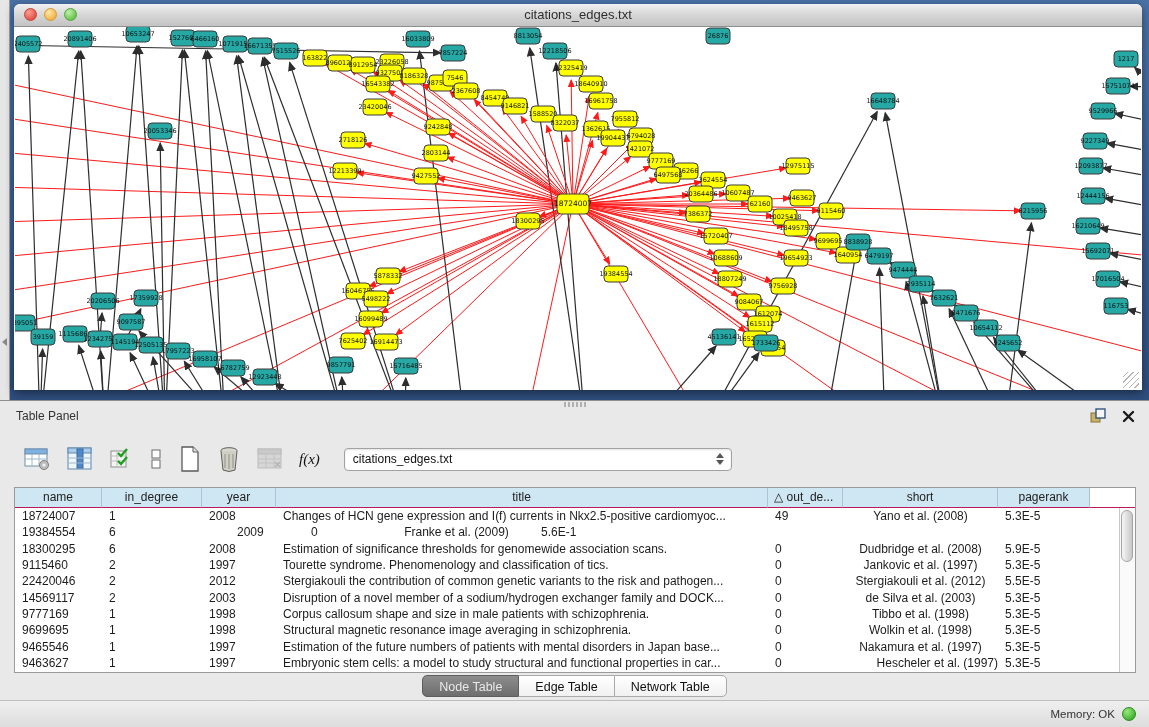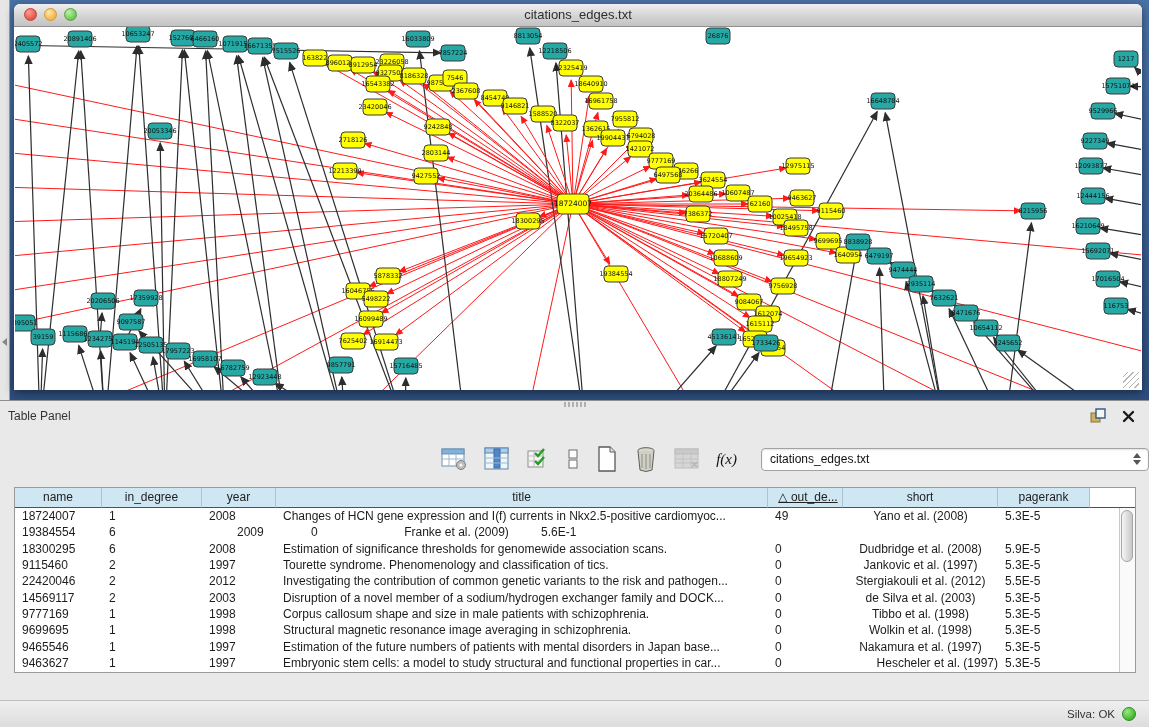--- a/index.html
+++ b/index.html
@@ -29,24 +29,24 @@
              font-size:13px;color:#2e2e2e;}
   .graph-area{position:relative;width:1126px;height:363px;margin:0 1px;background:#fff;overflow:hidden;}
   .resize-grip{position:absolute;right:2px;bottom:2px;width:16px;height:16px;
      background:repeating-linear-gradient(135deg,transparent 0 3px,#b5b5b5 3px 4px);}
   
   .table-panel{position:absolute;left:0;top:400px;width:1149px;height:327px;
                background:#e9e9e9;border-top:1px solid #8e8e8e;}
   .tp-grip{position:absolute;left:564px;top:1px;width:22px;height:5px;
            background:repeating-linear-gradient(90deg,#b0b0b0 0 2px,transparent 2px 4px);}
   .tp-header{position:relative;height:30px;}
-  .tp-title{position:absolute;left:8px;top:8px;font-size:12px;color:#333;}
+  .tp-title{position:absolute;left:16px;top:8px;font-size:12px;color:#333;}
   .tp-header-icons{position:absolute;right:14px;top:7px;display:flex;gap:16px;align-items:center;}
   .tp-toolbar{position:absolute;left:0;top:34px;width:100%;height:48px;
-              display:flex;align-items:center;padding-left:36px;box-sizing:border-box;justify-content:flex-end;}
+              display:flex;align-items:center;padding-left:24px;box-sizing:border-box;}
   .tbtn{margin-right:16px;display:flex;align-items:center;justify-content:center;}
   .fx-label{font-family:"Liberation Serif",serif;font-style:italic;font-size:15px;color:#111;
             margin-right:12px;}
   .combo{margin-left:12px;width:388px;height:23px;background:#fff;border:1px solid #a2a2a2;
          border-radius:4px;position:relative;display:flex;align-items:center;
          font-size:12px;color:#111;padding-left:8px;box-sizing:border-box;
          box-shadow:inset 0 1px 2px rgba(0,0,0,.12);}
   .combo-arrows{position:absolute;right:7px;top:4px;display:flex;flex-direction:column;gap:2px;}
   .combo-arrows .up{width:0;height:0;border-left:4px solid transparent;border-right:4px solid transparent;
                     border-bottom:5px solid #555;}
@@ -571,21 +571,21 @@
       </span>
     </div>
   </div>
 
   <div class="tp-table">
     <div class="thead" id="thead">
         <div class="th" style="width: 87px;">name</div>
         <div class="th" style="width: 100px;">in_degree</div>
         <div class="th" style="width: 74px;">year</div>
         <div class="th" style="width: 492px;">title</div>
-        <div class="th" style="width: 75px; text-align: center; padding-left: 6px; text-decoration: underline;">△ out_de...</div>
+        <div class="th" style="width: 75px; text-align: left; padding-left: 6px;">△ out_de...</div>
         <div class="th" style="width: 155px;">short</div>
         <div class="th" style="width: 92px;">pagerank</div>
         <div class="th filler"></div>
       </div>
     <div id="tbody">
         <div class="trow">
           <div class="td" style="width: 87px;">18724007</div>
           <div class="td" style="width: 100px;">1</div>
           <div class="td" style="width: 74px;">2008</div>
           <div class="td" style="width: 492px;">Changes of HCN gene expression and I(f) currents in Nkx2.5-positive cardiomyoc...</div>
@@ -616,21 +616,21 @@
           <div class="td" style="width: 74px;">1997</div>
           <div class="td" style="width: 492px;">Tourette syndrome. Phenomenology and classification of tics.</div>
           <div class="td" style="width: 75px;">0</div>
           <div class="td center" style="width: 155px;">Jankovic et al. (1997)</div>
           <div class="td" style="width: 92px;">5.3E-5</div>
         </div>
         <div class="trow">
           <div class="td" style="width: 87px;">22420046</div>
           <div class="td" style="width: 100px;">2</div>
           <div class="td" style="width: 74px;">2012</div>
-          <div class="td" style="width: 492px;">Investigating the contribution of common genetic variants to the risk and pathogen...</div>
+          <div class="td" style="width: 492px;">Stergiakouli the contribution of common genetic variants to the risk and pathogen...</div>
           <div class="td" style="width: 75px;">0</div>
           <div class="td center" style="width: 155px;">Stergiakouli et al. (2012)</div>
           <div class="td" style="width: 92px;">5.5E-5</div>
         </div>
         <div class="trow">
           <div class="td" style="width: 87px;">14569117</div>
           <div class="td" style="width: 100px;">2</div>
           <div class="td" style="width: 74px;">2003</div>
           <div class="td" style="width: 492px;">Disruption of a novel member of a sodium/hydrogen exchanger family and DOCK...</div>
           <div class="td" style="width: 75px;">0</div>
@@ -672,18 +672,23 @@
           <div class="td" style="width: 75px;">0</div>
           <div class="td center" style="width: 155px; text-align: right;">Hescheler et al. (1997)</div>
           <div class="td" style="width: 92px;">5.3E-5</div>
         </div>
       </div>
     <div class="vscroll">
       <div class="vthumb"></div>
     </div>
   </div>
 
+  <div class="tp-tabs">
+    <div class="tab first sel">Node Table</div>
+    <div class="tab mid">Edge Table</div>
+    <div class="tab last">Network Table</div>
+  </div>
 
   <div class="status">
-    <span class="mem">Silva: OK</span>
+    <span class="mem">Memory: OK</span>
     <span class="memdot"></span>
   </div>
 </div>
 
 </body></html>

